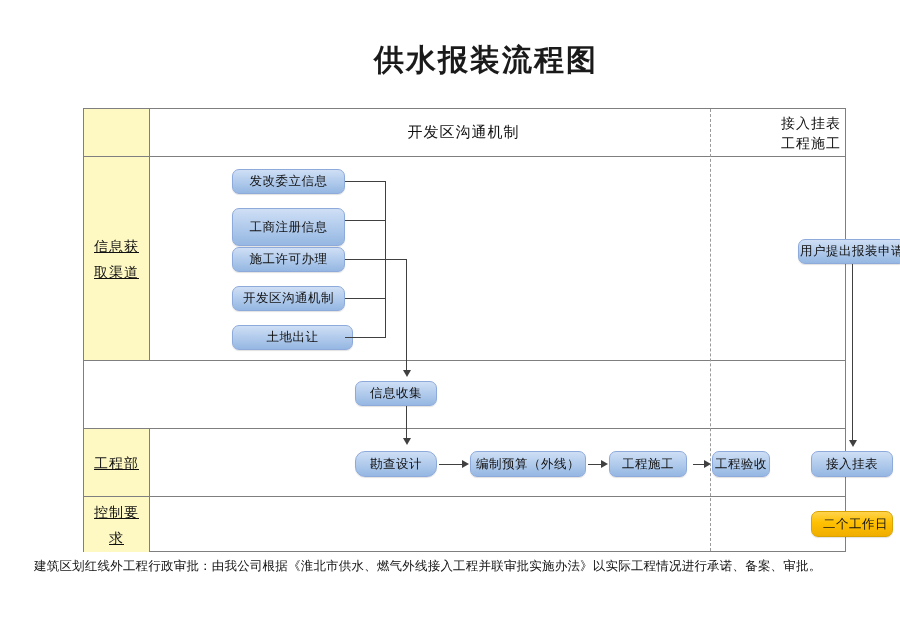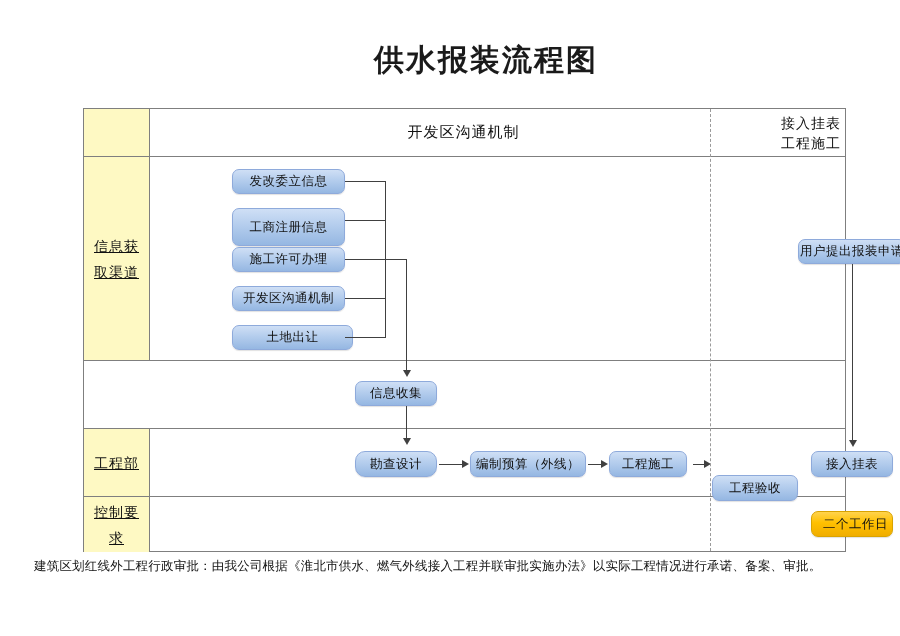--- a/index.html
+++ b/index.html
@@ -259,21 +259,21 @@
         <span></span>
       </div>
       <div class="rowbody">
 
         <div class="ln lnv" style="left:256px; top:0; height:10px;"></div>
         <div class="arrow-down" style="left:253px; top:9px;"></div>
 
         <div class="box" style="left:205px; top:22px; width:82px; height:26px;border-radius:10px;">勘查设计</div>
         <div class="box" style="left:320px; top:22px; width:116px; height:26px;">编制预算（外线）</div>
         <div class="box" style="left:459px; top:22px; width:78px; height:26px;">工程施工</div>
-        <div class="box" style="left:562px; top:22px; width:86px; height:26px;margin-top:24px;">工程验收</div>
+        <div class="box" style="left:562px; top:22px; width:58px; height:26px;">工程验收</div>
 
         <div class="ln lnh" style="left:289px; top:35px; width:23px;"></div>
         <div class="arrow-right" style="left:312px; top:31px;"></div>
 
         <div class="ln lnh" style="left:438px; top:35px; width:13px;"></div>
         <div class="arrow-right" style="left:451px; top:31px;"></div>
 
         <div class="ln lnh" style="left:543px; top:35px; width:11px;"></div>
         <div class="arrow-right" style="left:554px; top:31px;"></div>
 

